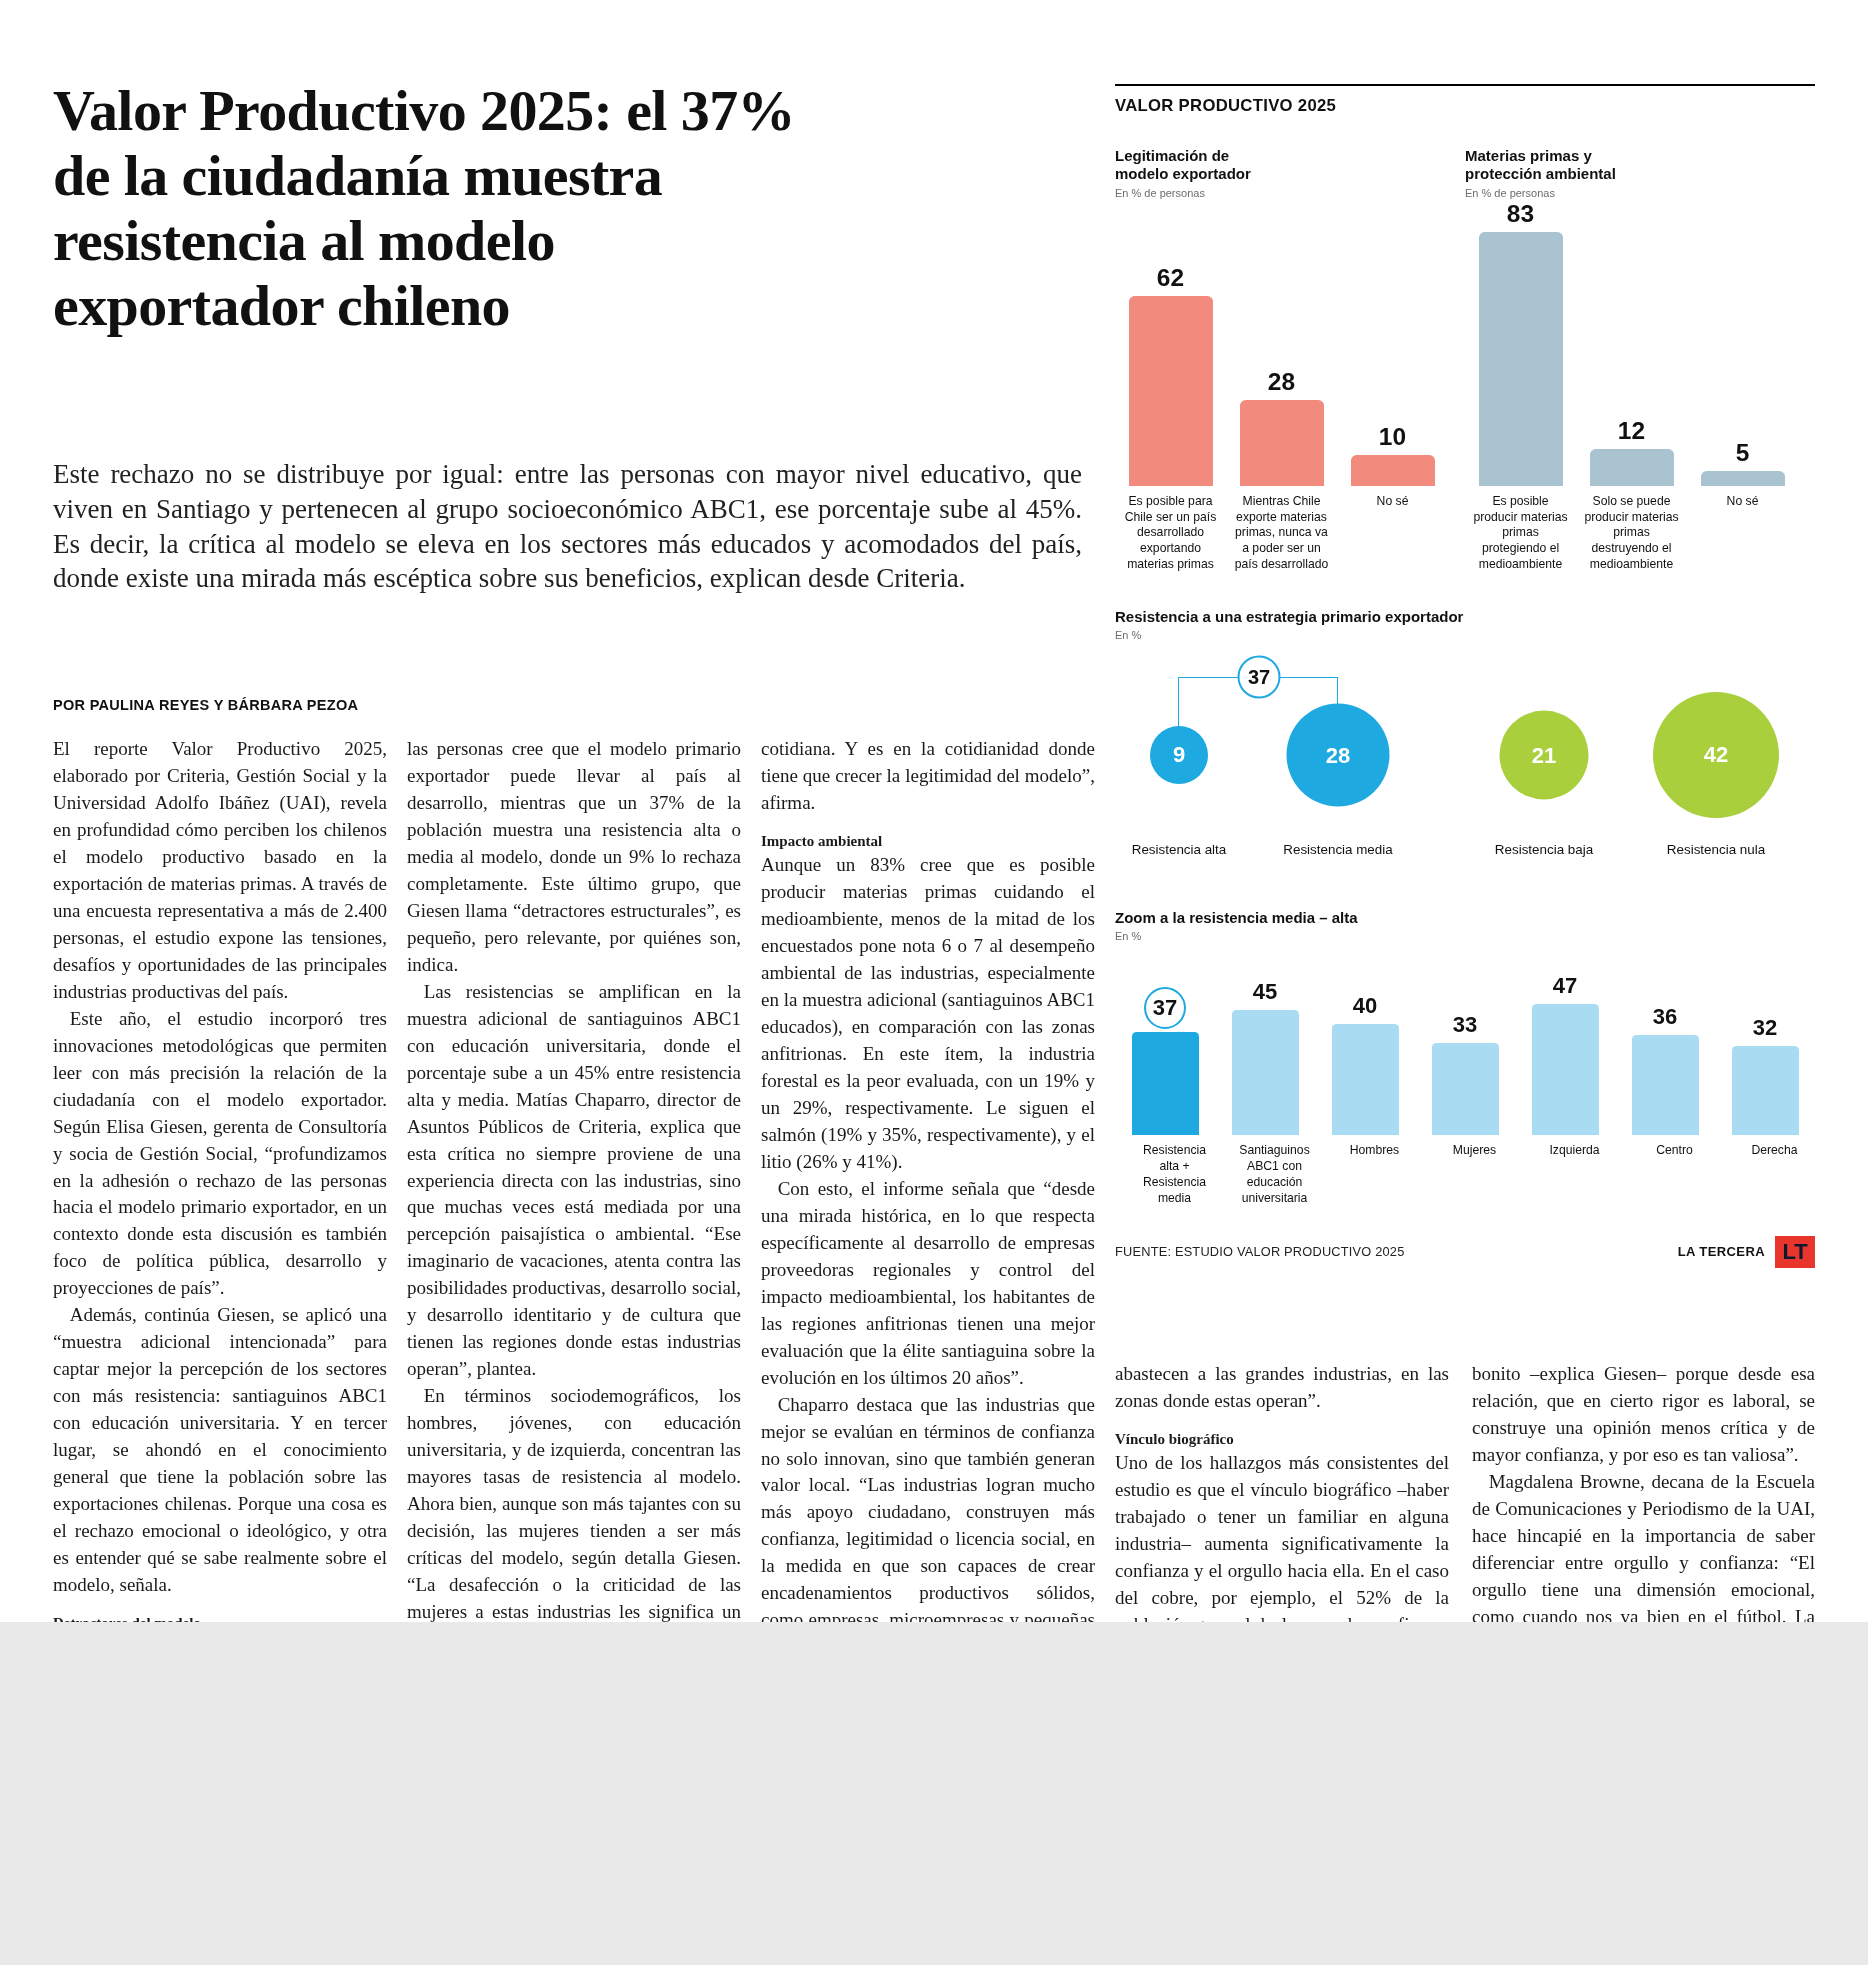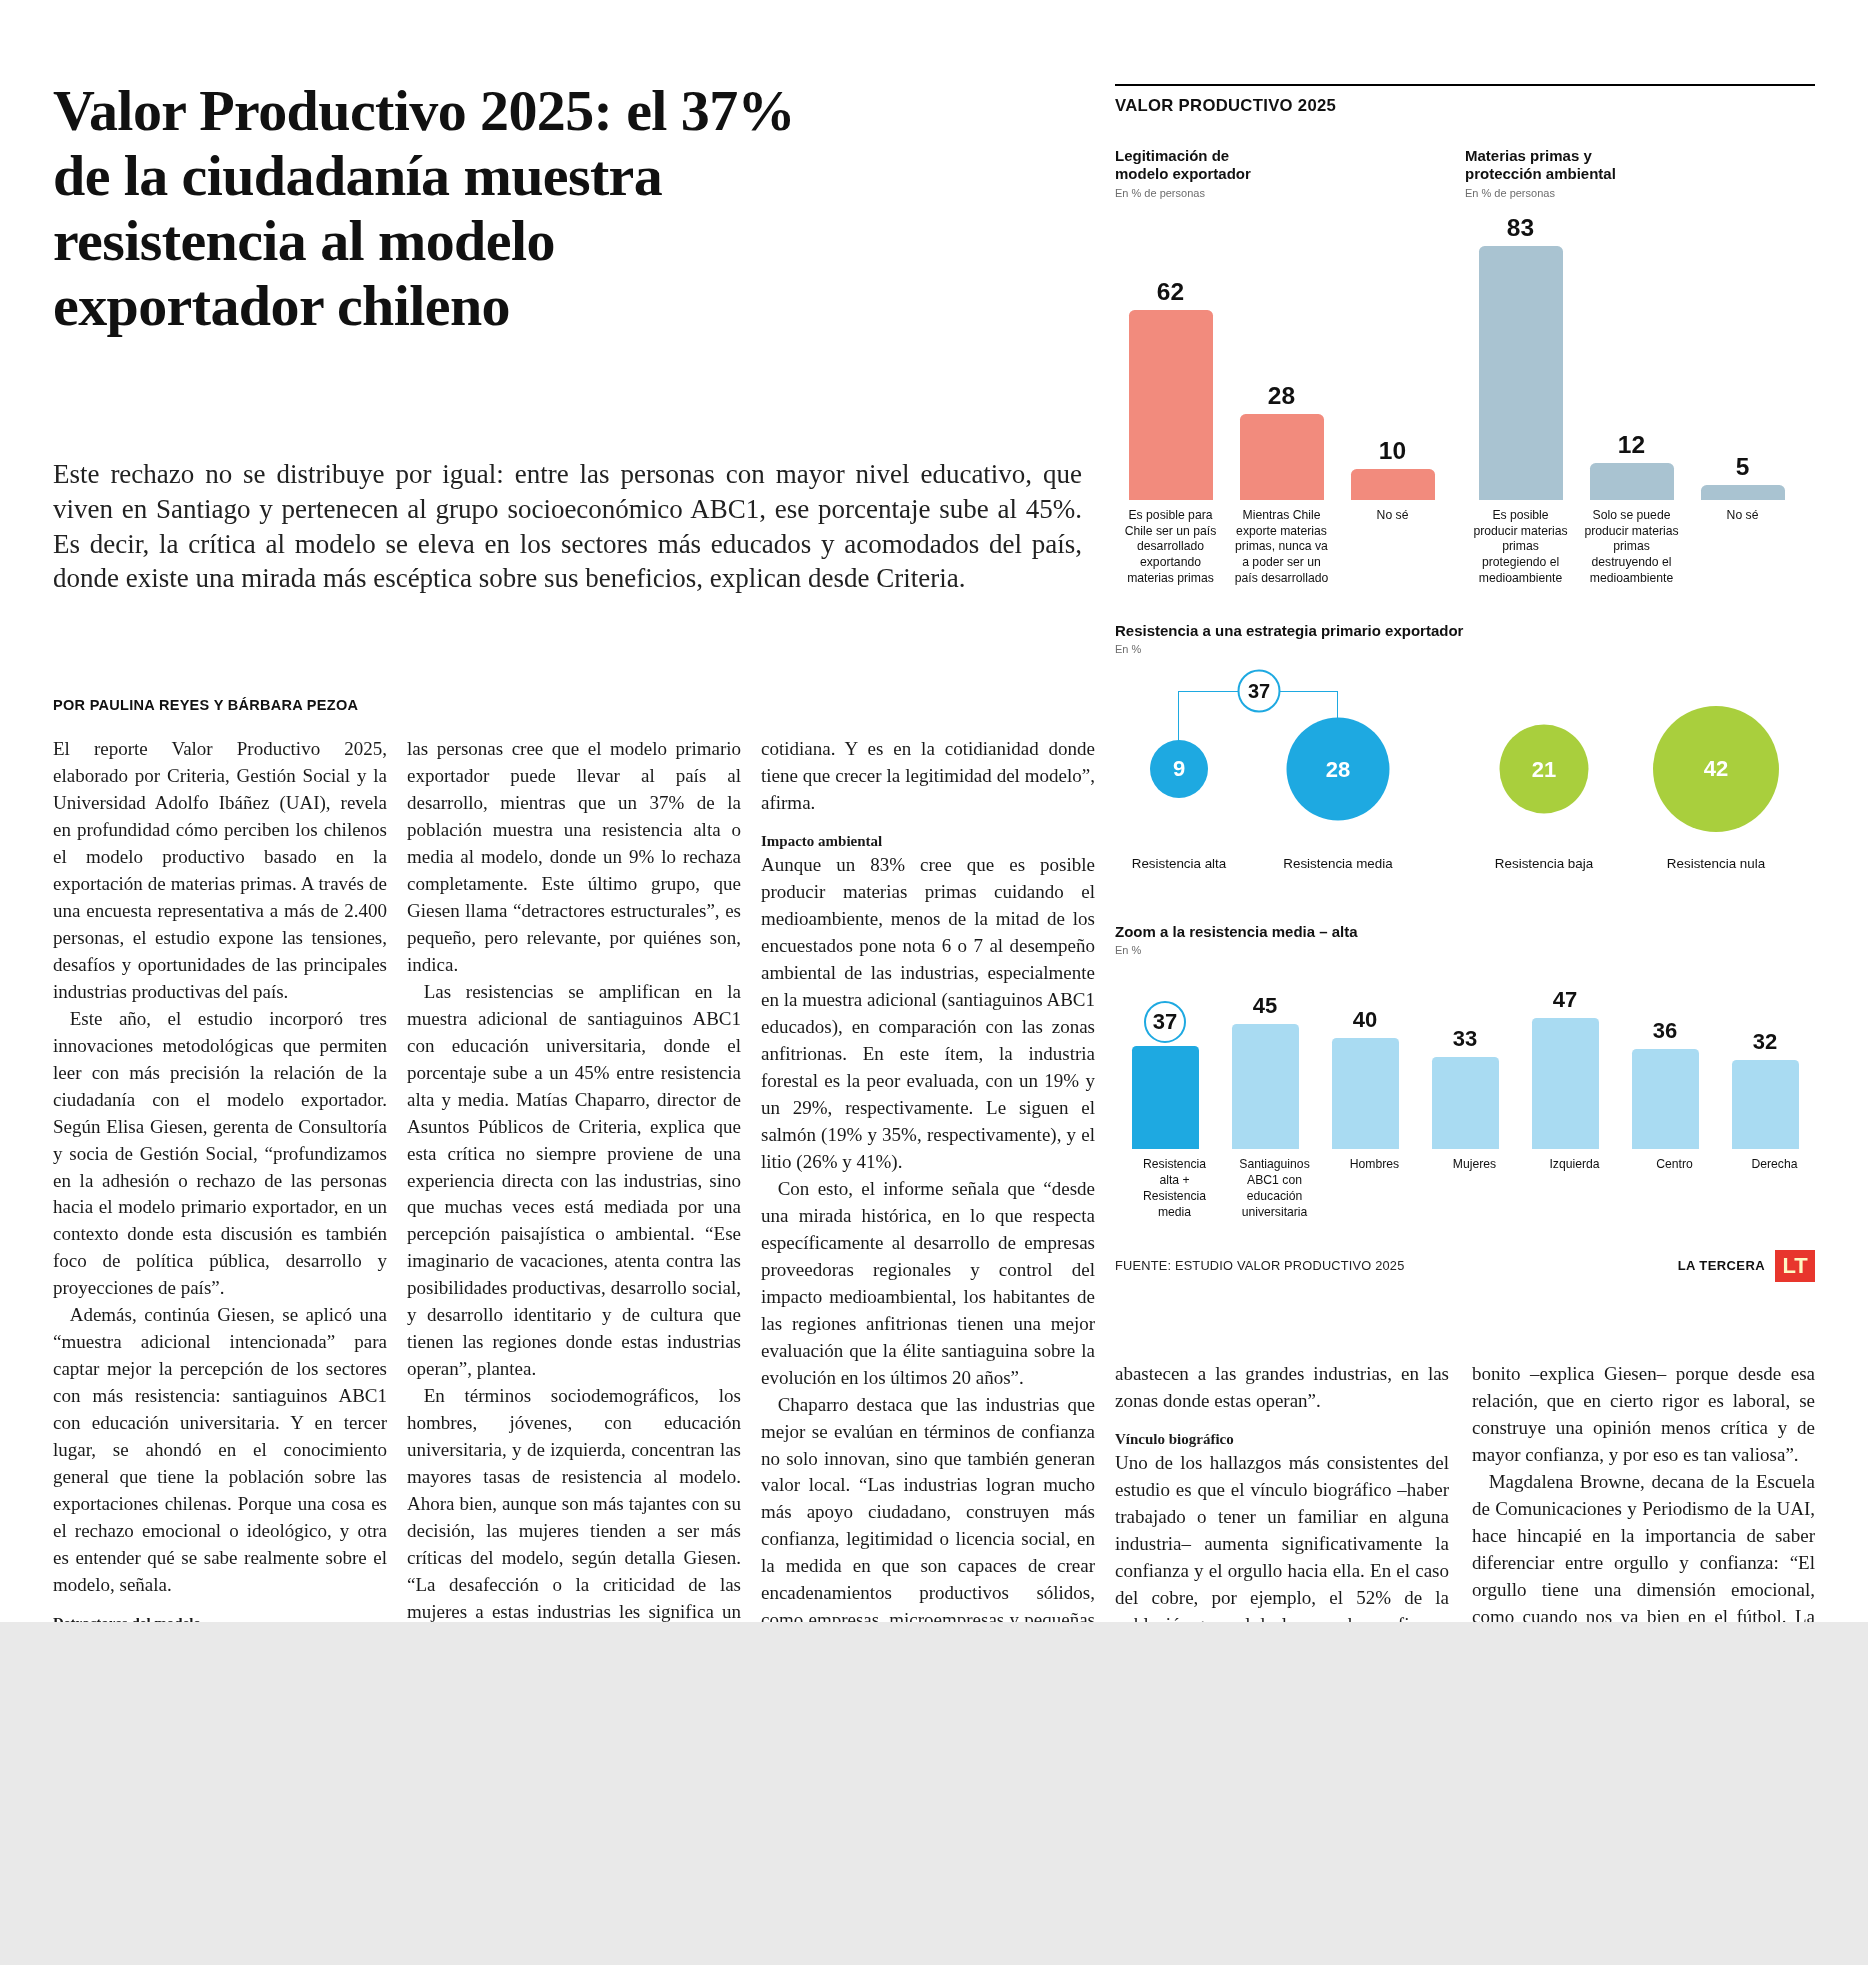--- a/index.html
+++ b/index.html
@@ -44,21 +44,21 @@
   .infographic {
     position:absolute; left:1115px; top:84px; width:700px;
     font-family:"Liberation Sans", sans-serif; color:#111;
   }
   .info-rule { border-top:2.8px solid #000; }
   .info-kicker { font-size:16.7px; font-weight:800; padding-top:10px; letter-spacing:0.3px; }
   .chart-row { display:flex; margin-top:31px; }
   .chart-half { width:350px; }
   .chart-title { font-size:15px; font-weight:700; line-height:1.2; white-space:pre-line; min-height:37px; }
   .chart-sub { font-size:11px; color:#6d6d6d; margin-top:3.3px; }
-  .bars-row { display:flex; align-items:flex-end; height:281px; margin-top:20px; }
+  .bars-row { display:flex; align-items:flex-end; height:281px; margin-top:6px; }
   .bar-col { width:111px; display:flex; flex-direction:column; align-items:center; }
   .bar-value { font-size:24.5px; font-weight:700; margin-bottom:4.5px; }
   .bar { width:84px; border-radius:5.6px 5.6px 0 0; }
   .chart1 .bar { background:#f28b7d; }
   .chart2 .bar { background:#a9c3d1; }
   .labels-row { display:flex; margin-top:7.8px; }
   .bar-label { width:111px; text-align:center; font-size:12.2px; line-height:1.28; padding:0 4.5px; }
   
   .chart3 { margin-top:36px; }
   .bubble-zone { position:relative; height:184px; margin-top:11px; }
@@ -93,21 +93,21 @@
   .c4-bar { width:67px; border-radius:4.5px 4.5px 0 0; background:#a9dbf2; }
   .c4-bar.hl { background:#1ea9e1; }
   .c4-labels { display:flex; margin-top:7.8px; }
   .c4-label { width:100px; text-align:center; font-size:12.2px; line-height:1.3; padding:0 3.3px;margin-left:19px; }
   
   .info-footer { display:flex; justify-content:space-between; align-items:center; margin-top:29px; }
   .fuente { font-size:12.8px; color:#222; letter-spacing:0.2px; }
   .brand-wrap { display:flex; align-items:center; gap:10px; }
   .brand { font-size:13px; font-weight:700; letter-spacing:0.4px; }
   .lt-logo {
-    width:40px; height:32px; background:#e8362d; color:#fef9c3;
+    width:40px; height:32px; background:#e8362d; color:#0f172a;
     display:flex; align-items:center; justify-content:center;
     font-size:22px; font-weight:700;
   }
 </style>
 </head>
 <body>
 
 <div class="page">
 
   <h1 class="headline">Valor Productivo 2025: el 37%

